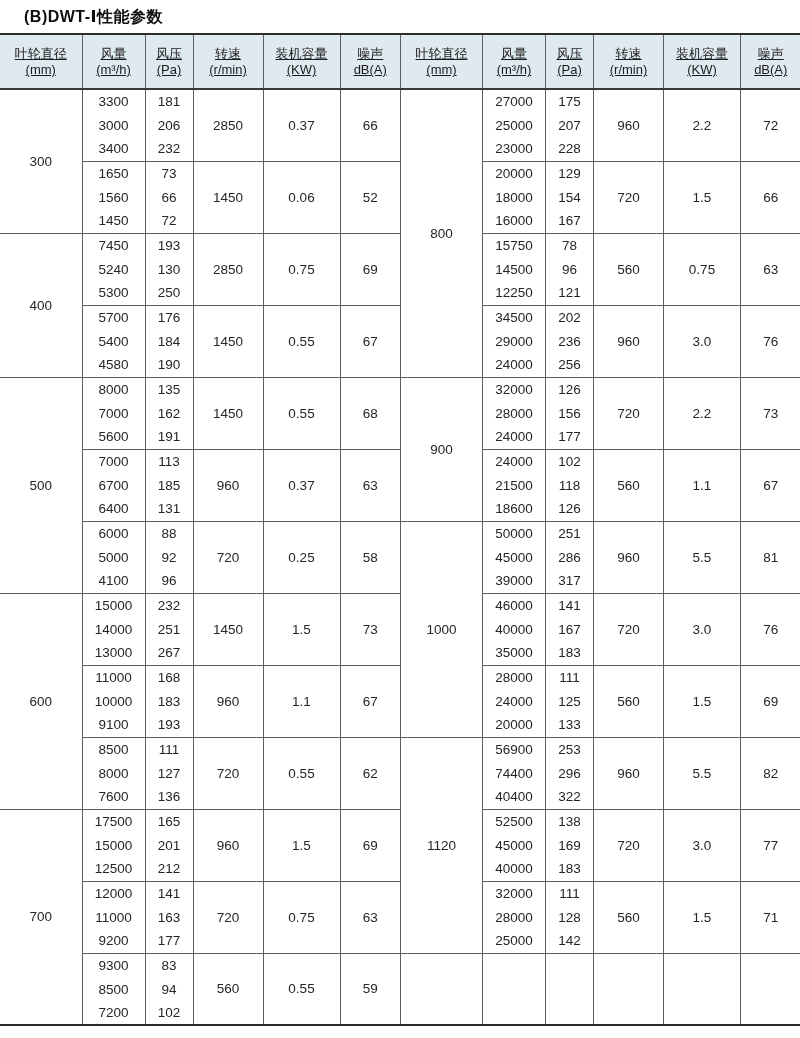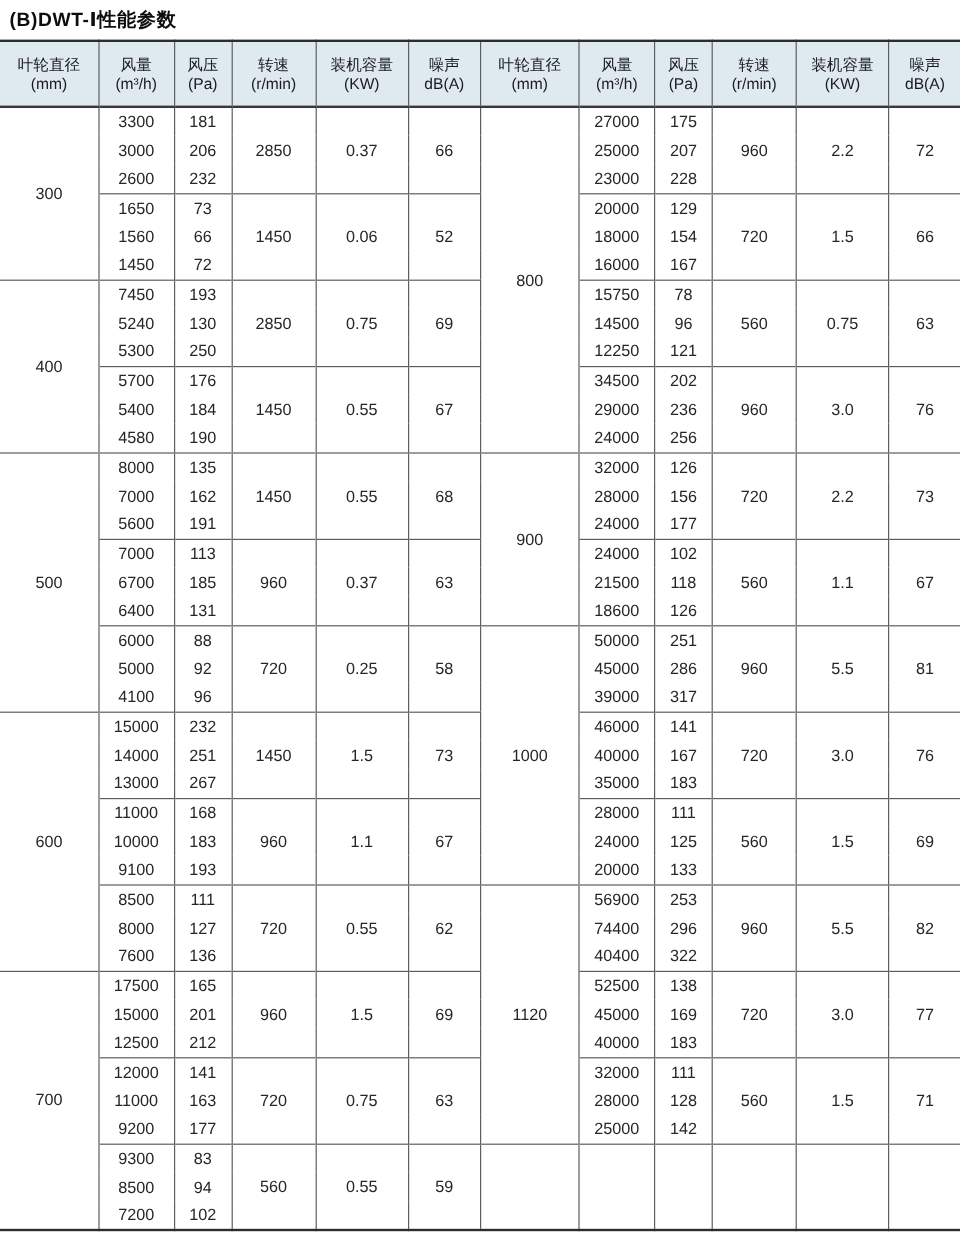--- a/index.html
+++ b/index.html
@@ -5,41 +5,42 @@
   * { box-sizing: border-box; }
   html, body {
     margin: 0; padding: 0;
     width: 800px; height: 1038px;
     background: #ffffff;
     font-family: "Liberation Sans", "DejaVu Sans", sans-serif;
   }
   .page { width: 800px; }
   .title {
     margin: 0;
-    padding: 7px 0 5px 8px;
+    padding: 7px 0 5px 24px;
     font-size: 16px;
     font-weight: 700;
     color: #0e0e0e;
     letter-spacing: 0.5px;
   }
   .tables { display: flex; align-items: stretch; }
   table.spec {
     border-collapse: collapse;
     table-layout: fixed;
     width: 400px;
     border-top: 2px solid #2d2d2d;
     border-bottom: 2px solid #2d2d2d;
   }
   td { padding: 0; text-align: center; vertical-align: middle; }
   thead td {
     height: 55px;
     background: #dfe9f0;
     border-bottom: 2px solid #383838;
     font-size: 13px;
     color: #1b1b1b;
+    text-decoration: underline;
   }
   .hl1 { line-height: 1.45; }
   .hl2 { line-height: 1.15; }
   tbody td {
     height: 24px;
     font-size: 13.5px;
     color: #262626;
   }
   
   .c-diameter { width: 82px; }
@@ -96,21 +97,21 @@
             <td class="c-pressure">181</td>
             <td class="c-speed" rowspan="3">2850</td>
             <td class="c-power" rowspan="3">0.37</td>
             <td class="c-noise" rowspan="3">66</td>
           </tr>
           <tr>
             <td class="c-flow">3000</td>
             <td class="c-pressure">206</td>
           </tr>
           <tr>
-            <td class="c-flow">2600</td>
+            <td class="c-flow">3400</td>
             <td class="c-pressure">232</td>
           </tr>
           <tr class="grp">
             <td class="c-flow">1650</td>
             <td class="c-pressure">73</td>
             <td class="c-speed" rowspan="3">1450</td>
             <td class="c-power" rowspan="3">0.06</td>
             <td class="c-noise" rowspan="3">52</td>
           </tr>
           <tr>

